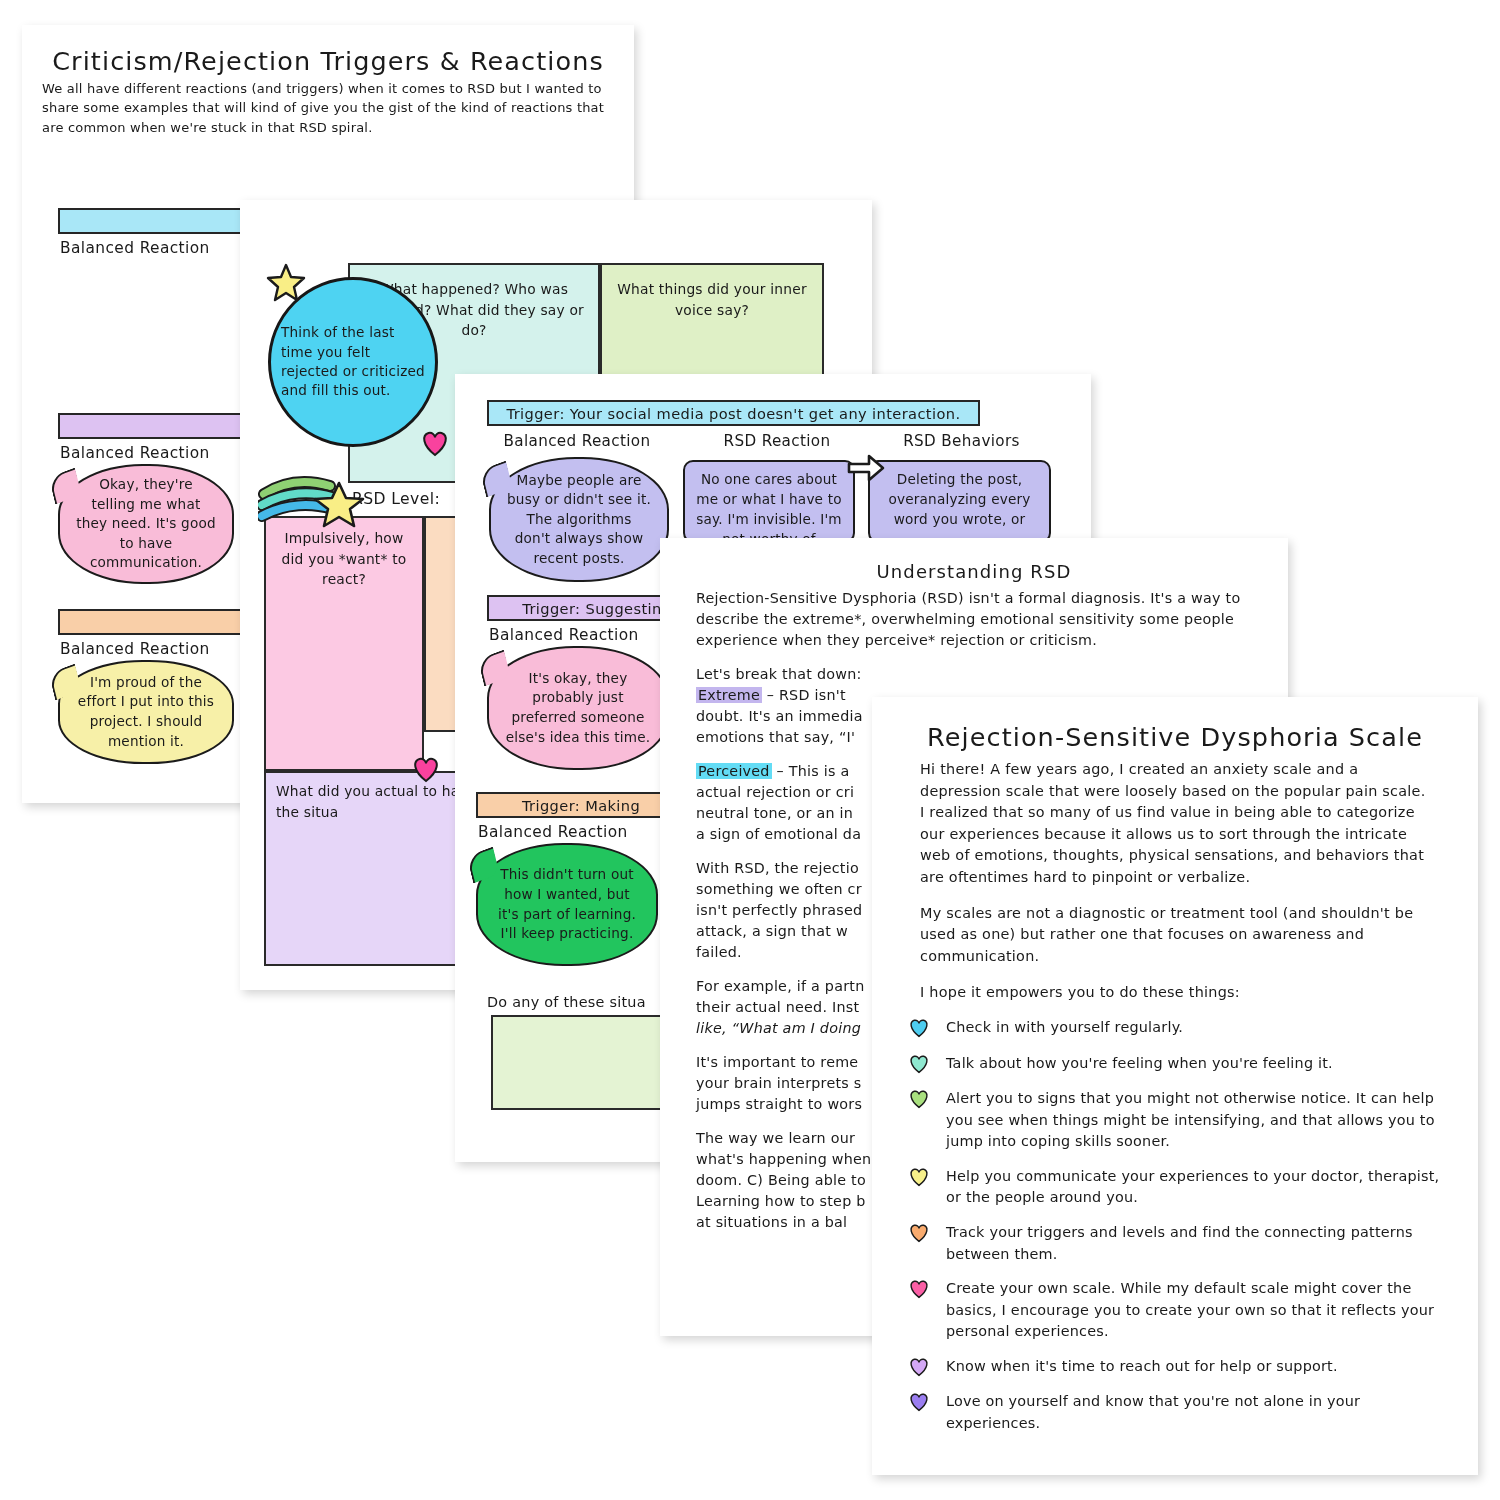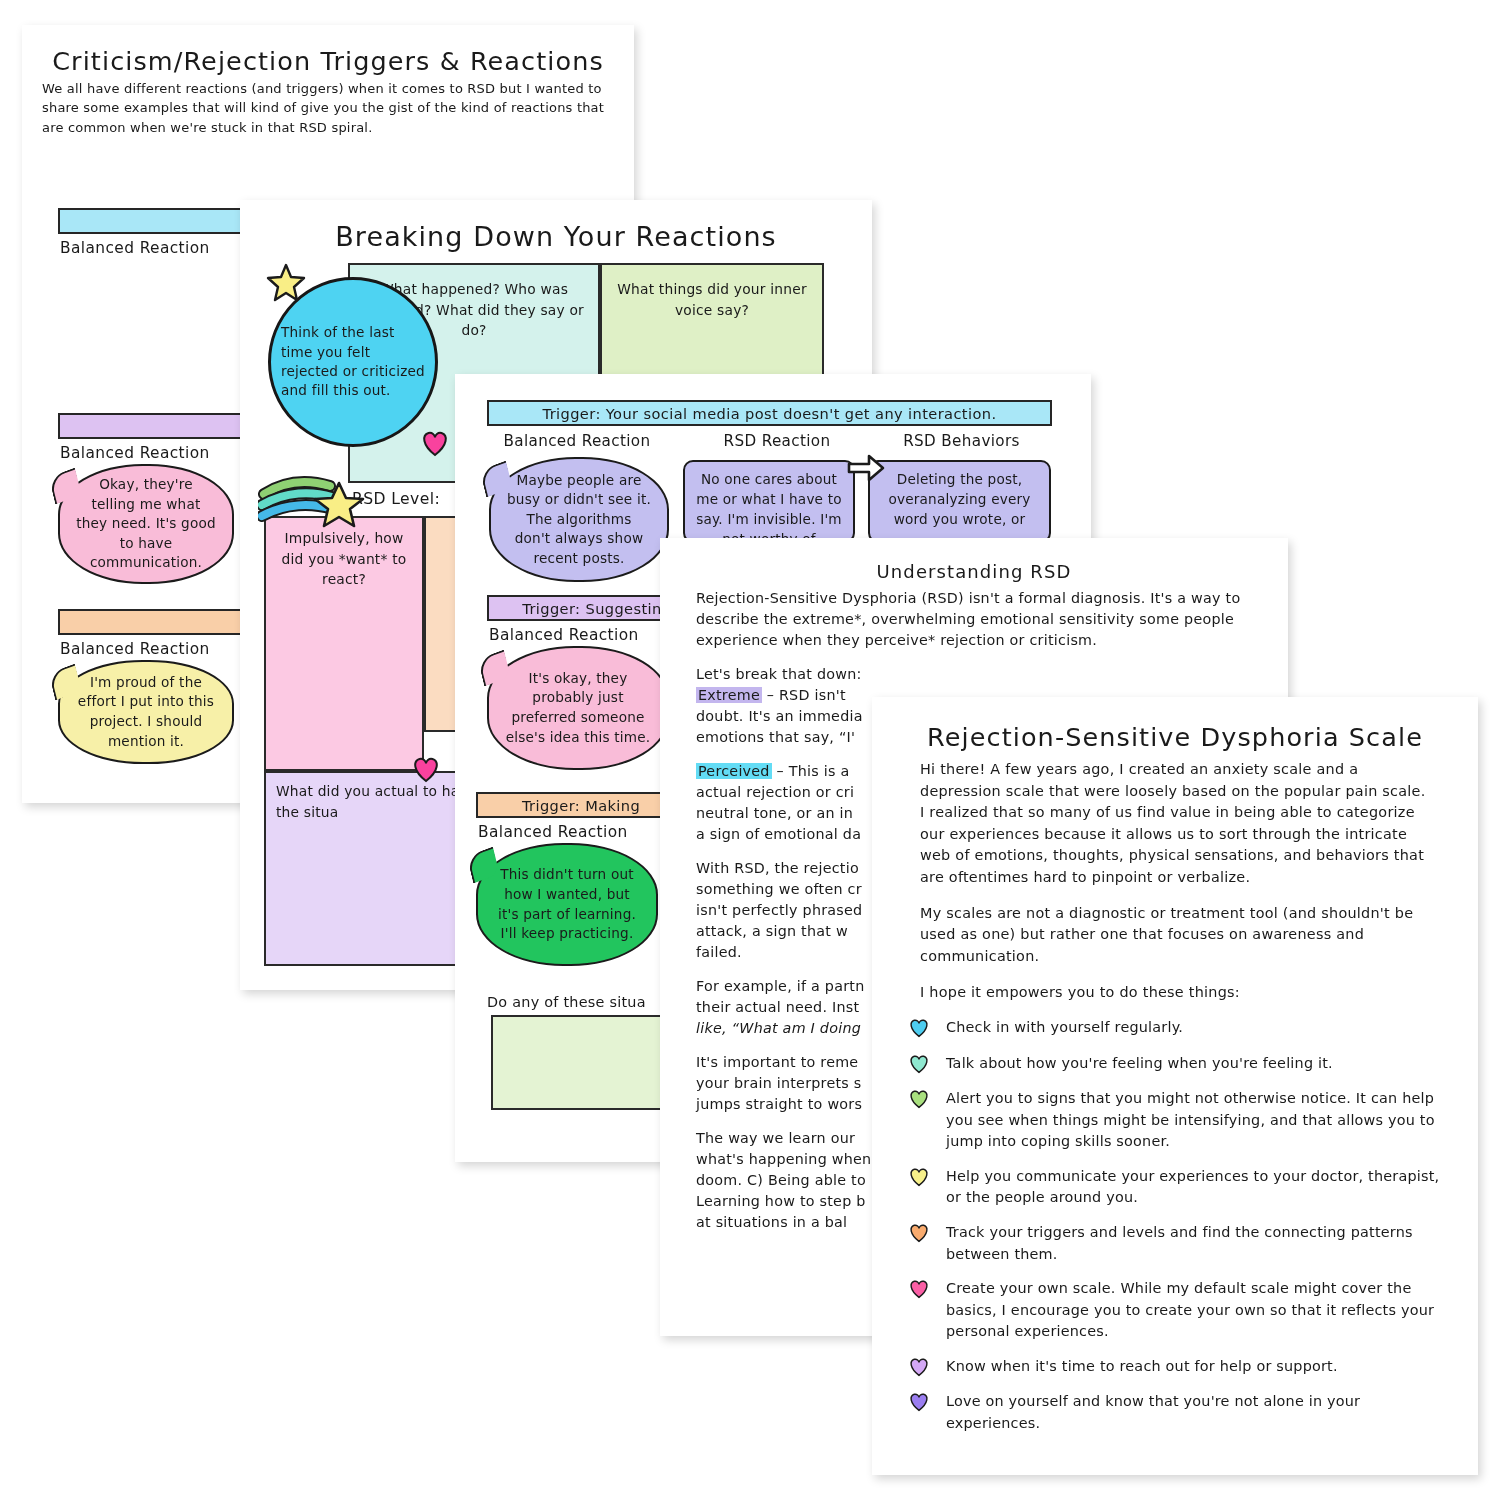--- a/index.html
+++ b/index.html
@@ -124,21 +124,20 @@
     </div>
 
     <div style="position:absolute;left:36px;top:584px;width:560px;">
       <div class="trigger-bar" style="background:#f9cfa8;">Trigger: Your boss</div>
       <div class="rxn-label">Balanced Reaction</div>
       <div class="bubble" style="background:#f7f0a8;width:176px;height:104px;display:flex;align-items:center;justify-content:center;">I'm proud of the effort I put into this project. I should mention it.</div>
     </div>
   </div>
 
   <div class="page" id="page2">
-    <div class="p-title lg">Breaking Down Your Reactions</div>
 
     <div class="qbox" style="position:absolute;left:108px;top:63px;width:252px;height:220px;background:#d4f2ec;display:flex;align-items:flex-start;justify-content:center;padding-top:14px;">What happened? Who was involved? What did they say or do?</div>
     <div class="qbox" style="position:absolute;left:360px;top:63px;width:224px;height:130px;background:#dff0c6;display:flex;align-items:flex-start;justify-content:center;padding-top:14px;">What things did your inner voice say?</div>
 
     <div class="star" style="left:26px;top:62px;">
       <svg width="40" height="40" viewBox="0 0 40 40">
           <polygon points="20,3 25,15 38,16 28,25 31,38 20,31 9,38 12,25 2,16 15,15" fill="#f9ee86" stroke="#1b1b1b" stroke-width="2.4" stroke-linejoin="round"></polygon>
         </svg>
     </div>
 
@@ -171,21 +170,21 @@
       <svg width="30" height="27" viewBox="0 0 30 27">
           <path d="M15 25 C2 15 2 5 8.5 3 C12 2 15 5 15 7.5 C15 5 18 2 21.5 3 C28 5 28 15 15 25Z" fill="#f9429e" stroke="#1b1b1b" stroke-width="2"></path>
         </svg>
     </div>
 
     <div class="wbox" style="position:absolute;left:24px;top:571px;width:254px;height:195px;background:#e6d6f8;display:flex;align-items:flex-start;justify-content:flex-start;text-align:left;padding:8px 10px;line-height:1.5;">What did you actual to handle the situa</div>
   </div>
 
   <div class="page" id="page3">
 
-    <div class="trigger-bar" style="position:absolute;left:32px;top:26px;width:565px;background:#a9e7f7;">Trigger: Your social media post doesn't get any interaction.</div>
+    <div class="trigger-bar" style="position:absolute;left:32px;top:26px;width:493px;background:#a9e7f7;">Trigger: Your social media post doesn't get any interaction.</div>
 
     <div class="col-h" style="position:absolute;left:32px;top:58px;width:180px;">Balanced Reaction</div>
     <div class="col-h" style="position:absolute;left:232px;top:58px;width:180px;">RSD Reaction</div>
     <div class="col-h" style="position:absolute;left:414px;top:58px;width:185px;">RSD Behaviors</div>
 
     <div class="bubble" style="position:absolute;left:34px;top:83px;width:180px;height:125px;background:#c3bff0;display:flex;align-items:center;justify-content:center;">Maybe people are busy or didn't see it. The algorithms don't always show recent posts.</div>
 
     <div class="sqbubble" style="position:absolute;left:228px;top:86px;width:172px;height:83px;background:#c3bff0;overflow:hidden;">No one cares about me or what I have to say. I'm invisible. I'm not worthy of</div>
 
     <div class="arrow-r" style="left:392px;top:80px;">

